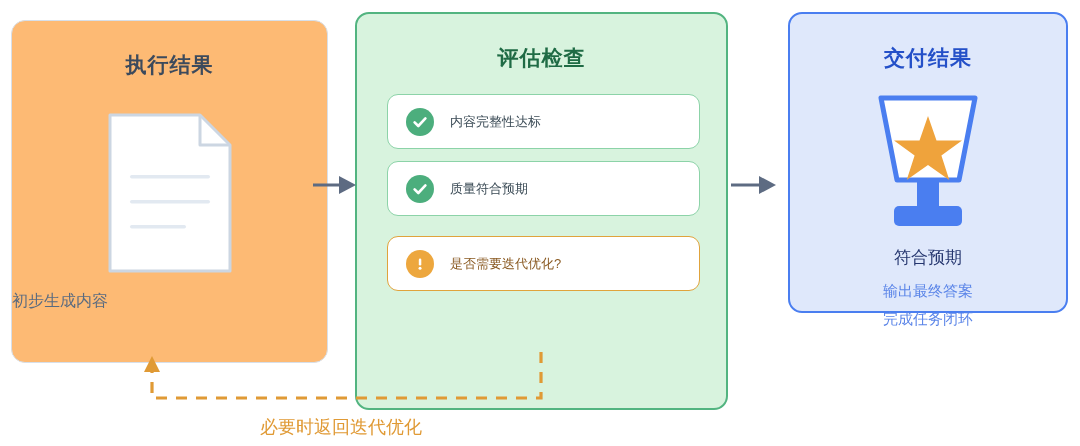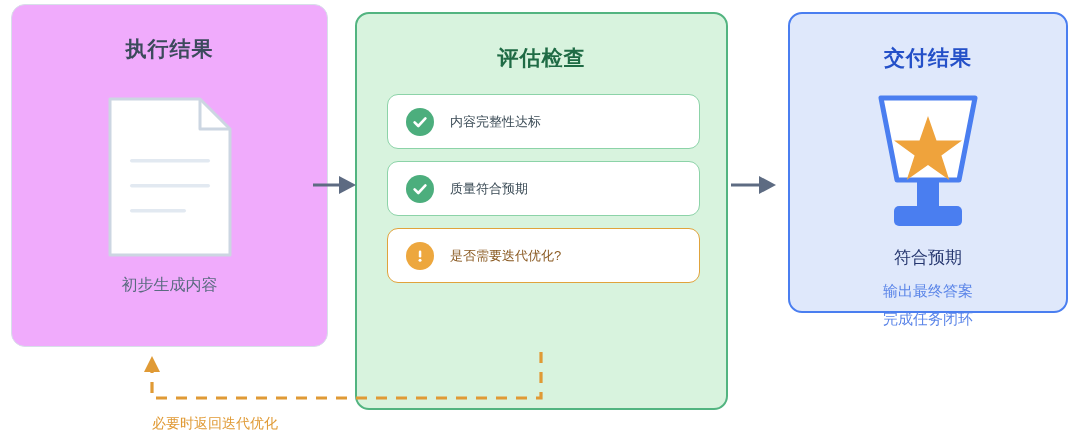--- a/index.html
+++ b/index.html
@@ -20,24 +20,24 @@
   }
 
   
   .panel {
     position: absolute;
     box-sizing: border-box;
     border-radius: 14px;
   }
   .panel-exec {
     left: 11px;
-    top: 4px;
+    top: 20px;
     width: 317px;
     height: 343px;
-    background: #f0abfc;
+    background: #fdba74;
     border: 1.5px solid #d7dfe9;
   }
   .panel-eval {
     left: 355px;
     top: 12px;
     width: 373px;
     height: 398px;
     background: #d8f3de;
     border: 2px solid #52b480;
   }
@@ -79,41 +79,41 @@
     transform: translateX(-50%);
     top: 92px;
     width: 124px;
     height: 160px;
   }
   .doc-caption {
     position: absolute;
     left: 0;
     right: 0;
     top: 270px;
-    text-align: center;
+    text-align: left;
     font-size: 16px;
     color: #5a6b80;
   }
 
   
   .check-card {
     position: absolute;
     left: 30px;
     width: 313px;
     height: 55px;
     box-sizing: border-box;
     background: #ffffff;
     border-radius: 11px;
     display: flex;
     align-items: center;
     padding-left: 18px;
   }
   .check-card.c1 { top: 80px;  border: 1.5px solid #8cd3a8; }
   .check-card.c2 { top: 147px; border: 1.5px solid #8cd3a8; }
-  .check-card.c3 { top: 214px; border: 1.6px solid #e0a33c; text-align: center; }
+  .check-card.c3 { top: 222px; border: 1.6px solid #e0a33c; text-align: center; }
 
   .card-icon {
     width: 28px;
     height: 28px;
     border-radius: 50%;
     flex: 0 0 28px;
     display: flex;
     align-items: center;
     justify-content: center;
     margin-right: 16px;
@@ -163,21 +163,22 @@
     top: 0;
     width: 1080px;
     height: 446px;
     pointer-events: none;
   }
   .loop-label {
     position: absolute;
     left: 152px;
     top: 415px;
     width: 378px;
-    font-size: 14px;
+    text-align: center;
+    font-size: 18px;
     color: #e09a35;
   }
 </style>
 </head>
 <body>
 
 <div id="canvas">
 
   <div class="panel panel-exec">
     <div class="panel-title">执行结果</div>

